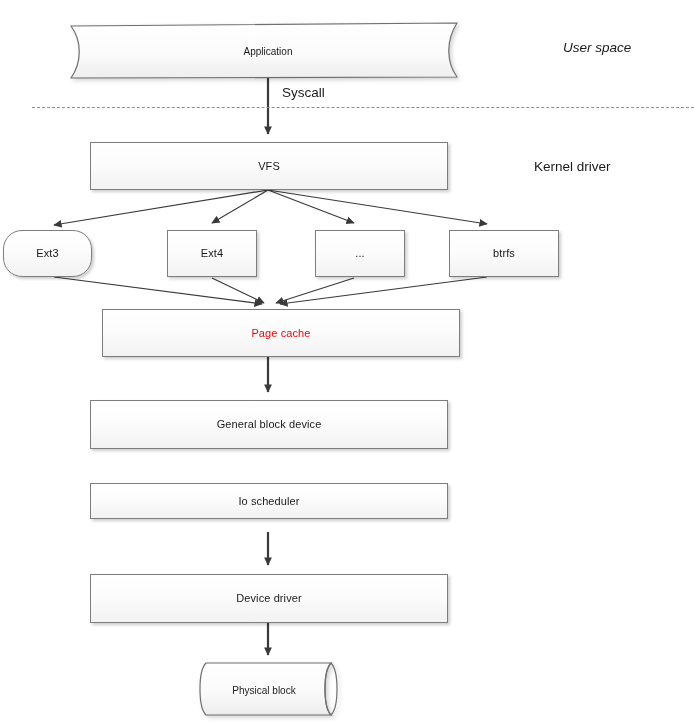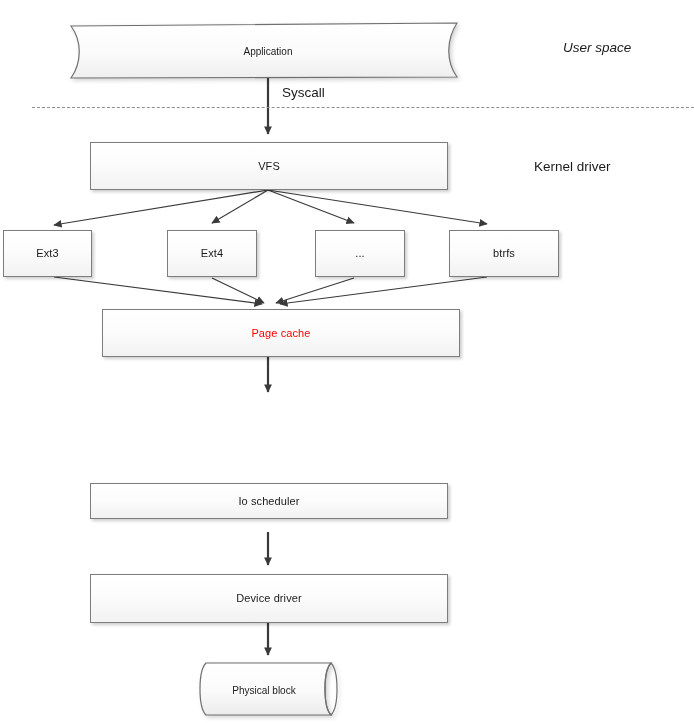--- a/index.html
+++ b/index.html
@@ -121,40 +121,43 @@
       </defs>
       <path d="M3,6 L389,3 C378,20 378,42 389,57 L3,58 C14,42 14,21 3,6 Z" fill="url(#gTape)" stroke="#6f6f6f" stroke-width="1.2" style="filter:drop-shadow(2px 2px 2px rgba(0,0,0,0.18));"></path>
     </svg>
     <div class="lbl" style="transform:translateX(-2px);">Application</div>
   </div>
 
   <div class="node" style="left:90px;top:142px;width:358px;height:48px;">
     <span>VFS</span>
   </div>
 
-  <div class="node" style="left:3px;top:230px;width:89px;height:47px;">
+  <div class="node" style="left:3px;top:230px;width:89px;height:47px;border-radius:19px;">
     <span>Ext3</span>
   </div>
 
   <div class="node" style="left:167px;top:230px;width:90px;height:47px;">
     <span>Ext4</span>
   </div>
 
   <div class="node" style="left:315px;top:230px;width:90px;height:47px;">
     <span>...</span>
   </div>
 
   <div class="node" style="left:449px;top:230px;width:110px;height:47px;">
     <span>btrfs</span>
   </div>
 
   <div class="node red" style="left:90px;top:309px;width:358px;height:48px;">
     <span>Page cache</span>
   </div>
 
+  <div class="node" style="left:90px;top:400px;width:358px;height:49px;">
+    <span>General block device</span>
+  </div>
 
   <div class="node" style="left:90px;top:483px;width:358px;height:36px;">
     <span>Io scheduler</span>
   </div>
 
   <div class="node" style="left:90px;top:574px;width:358px;height:49px;">
     <span>Device driver</span>
   </div>
 
   <div class="shape" style="left:192px;top:661px;width:158px;height:58px;">

